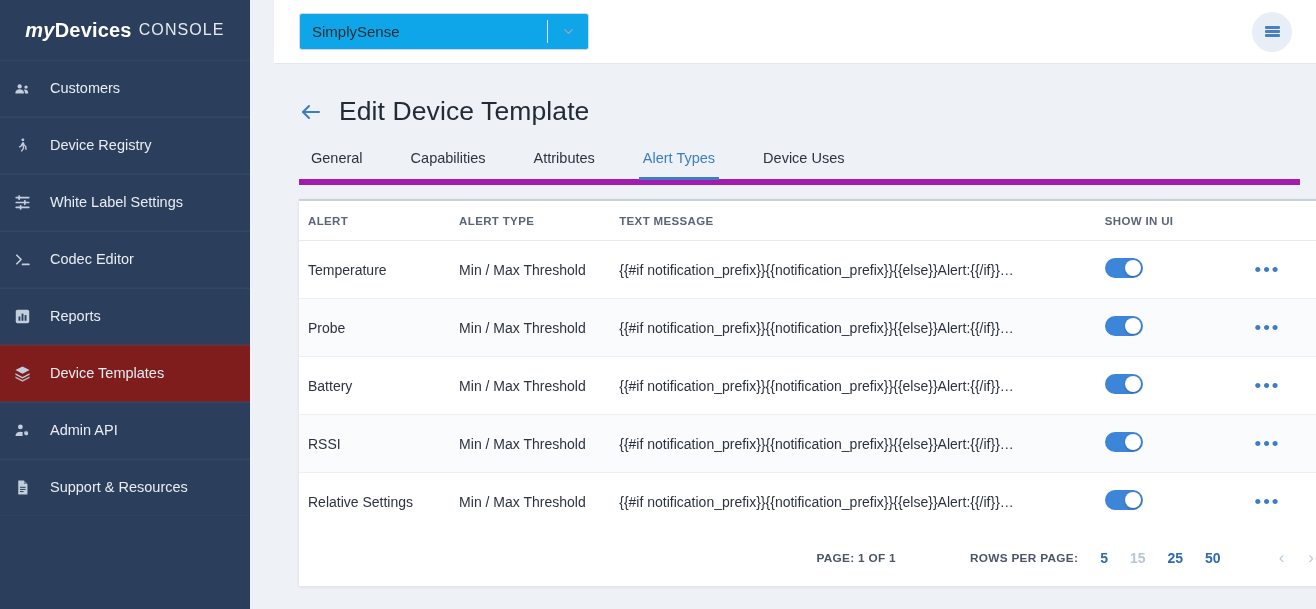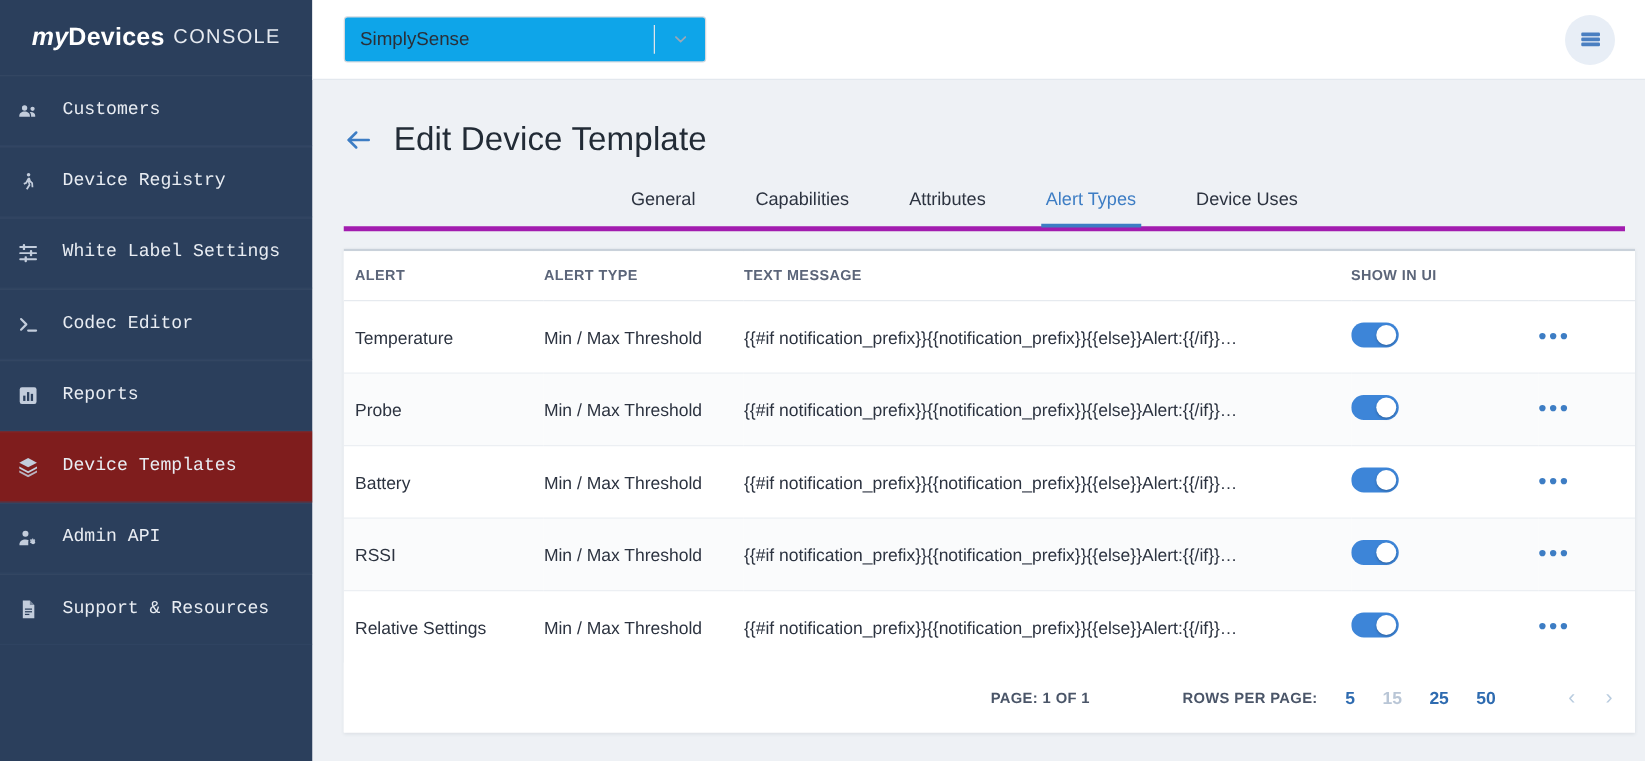--- a/index.html
+++ b/index.html
@@ -10,20 +10,21 @@
     overflow: hidden;
     font-family: "Liberation Sans", sans-serif;
     background: #eef1f5;
   }
 
   .app {
     position: relative;
     width: 1316px;
     height: 609px;
     display: flex;
+    gap: 24px;
   }
 
   
   .sidebar {
     width: 250px;
     height: 609px;
     background: #2b3f5c;
     flex: 0 0 250px;
     display: flex;
     flex-direction: column;
@@ -73,21 +74,21 @@
   }
   .nav-icon {
     width: 26px;
     display: flex;
     align-items: center;
     justify-content: flex-start;
     margin-right: 10px;
     color: #c3cddc;
   }
   .nav-icon svg { display: block; }
-  .nav-label { line-height: 1; font-family: Liberation Mono, monospace; }
+  .nav-label { line-height: 1; }
 
   
   .main {
     flex: 1;
     height: 609px;
     display: flex;
     flex-direction: column;
     background: #eef1f5;
     min-width: 0;
   }
@@ -181,24 +182,23 @@
     color: #222b36;
     font-weight: 400;
     letter-spacing: .1px;
   }
 
   
   .tabs {
     display: flex;
     align-items: flex-end;
     height: 43px;
-    border-bottom: 4px solid #a21caf;
+    border-bottom: 6px solid #a21caf;
     padding-left: 8px;
     margin-top: 3px;
-    justify-content: center;
   }
   .tab {
     font-size: 14.5px;
     color: #2c3340;
     padding: 0 4px 11px 4px;
     margin-right: 40px;
     cursor: pointer;
     border-bottom: 3px solid transparent;
     position: relative;
     top: 1px;

